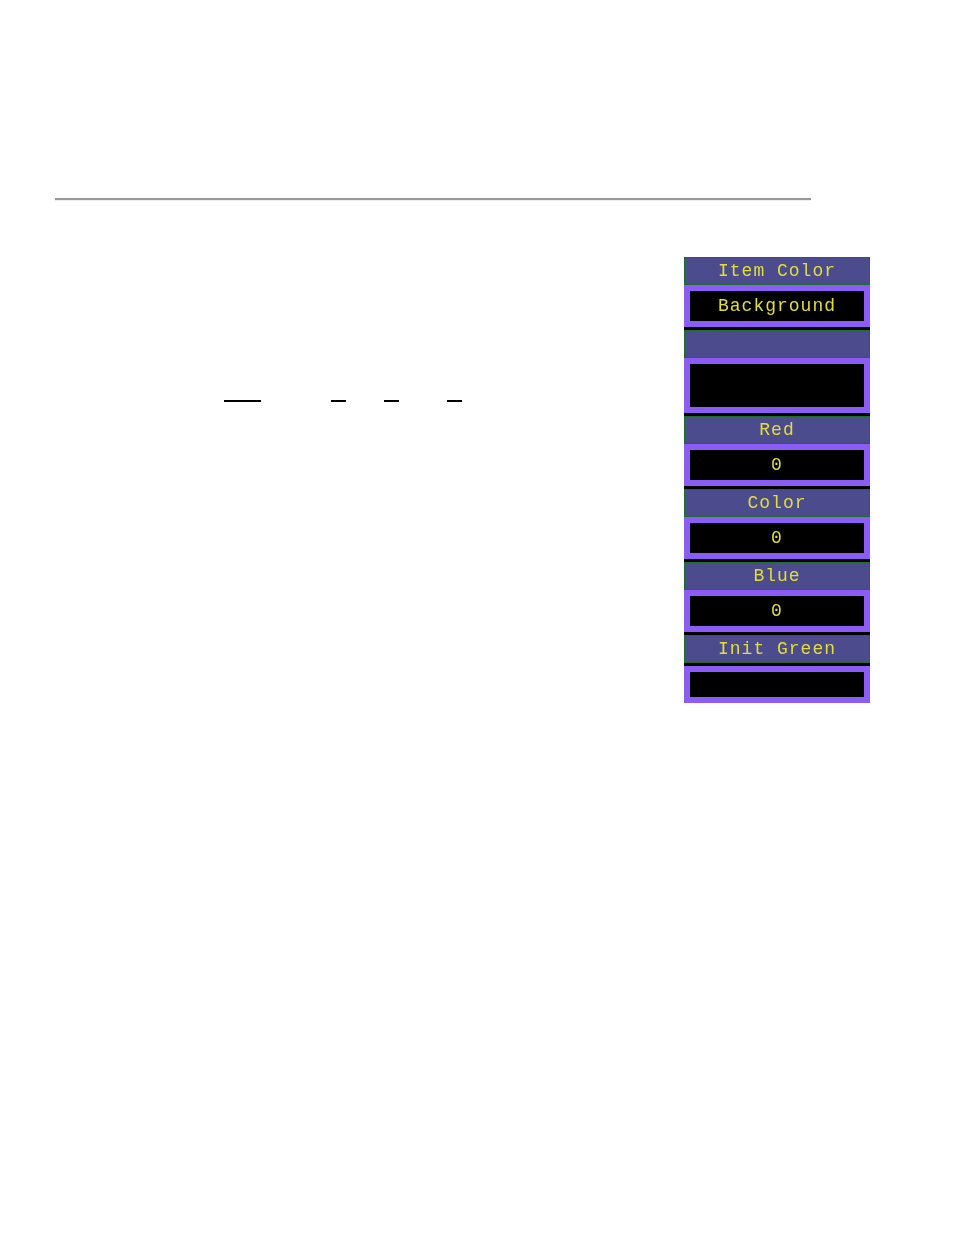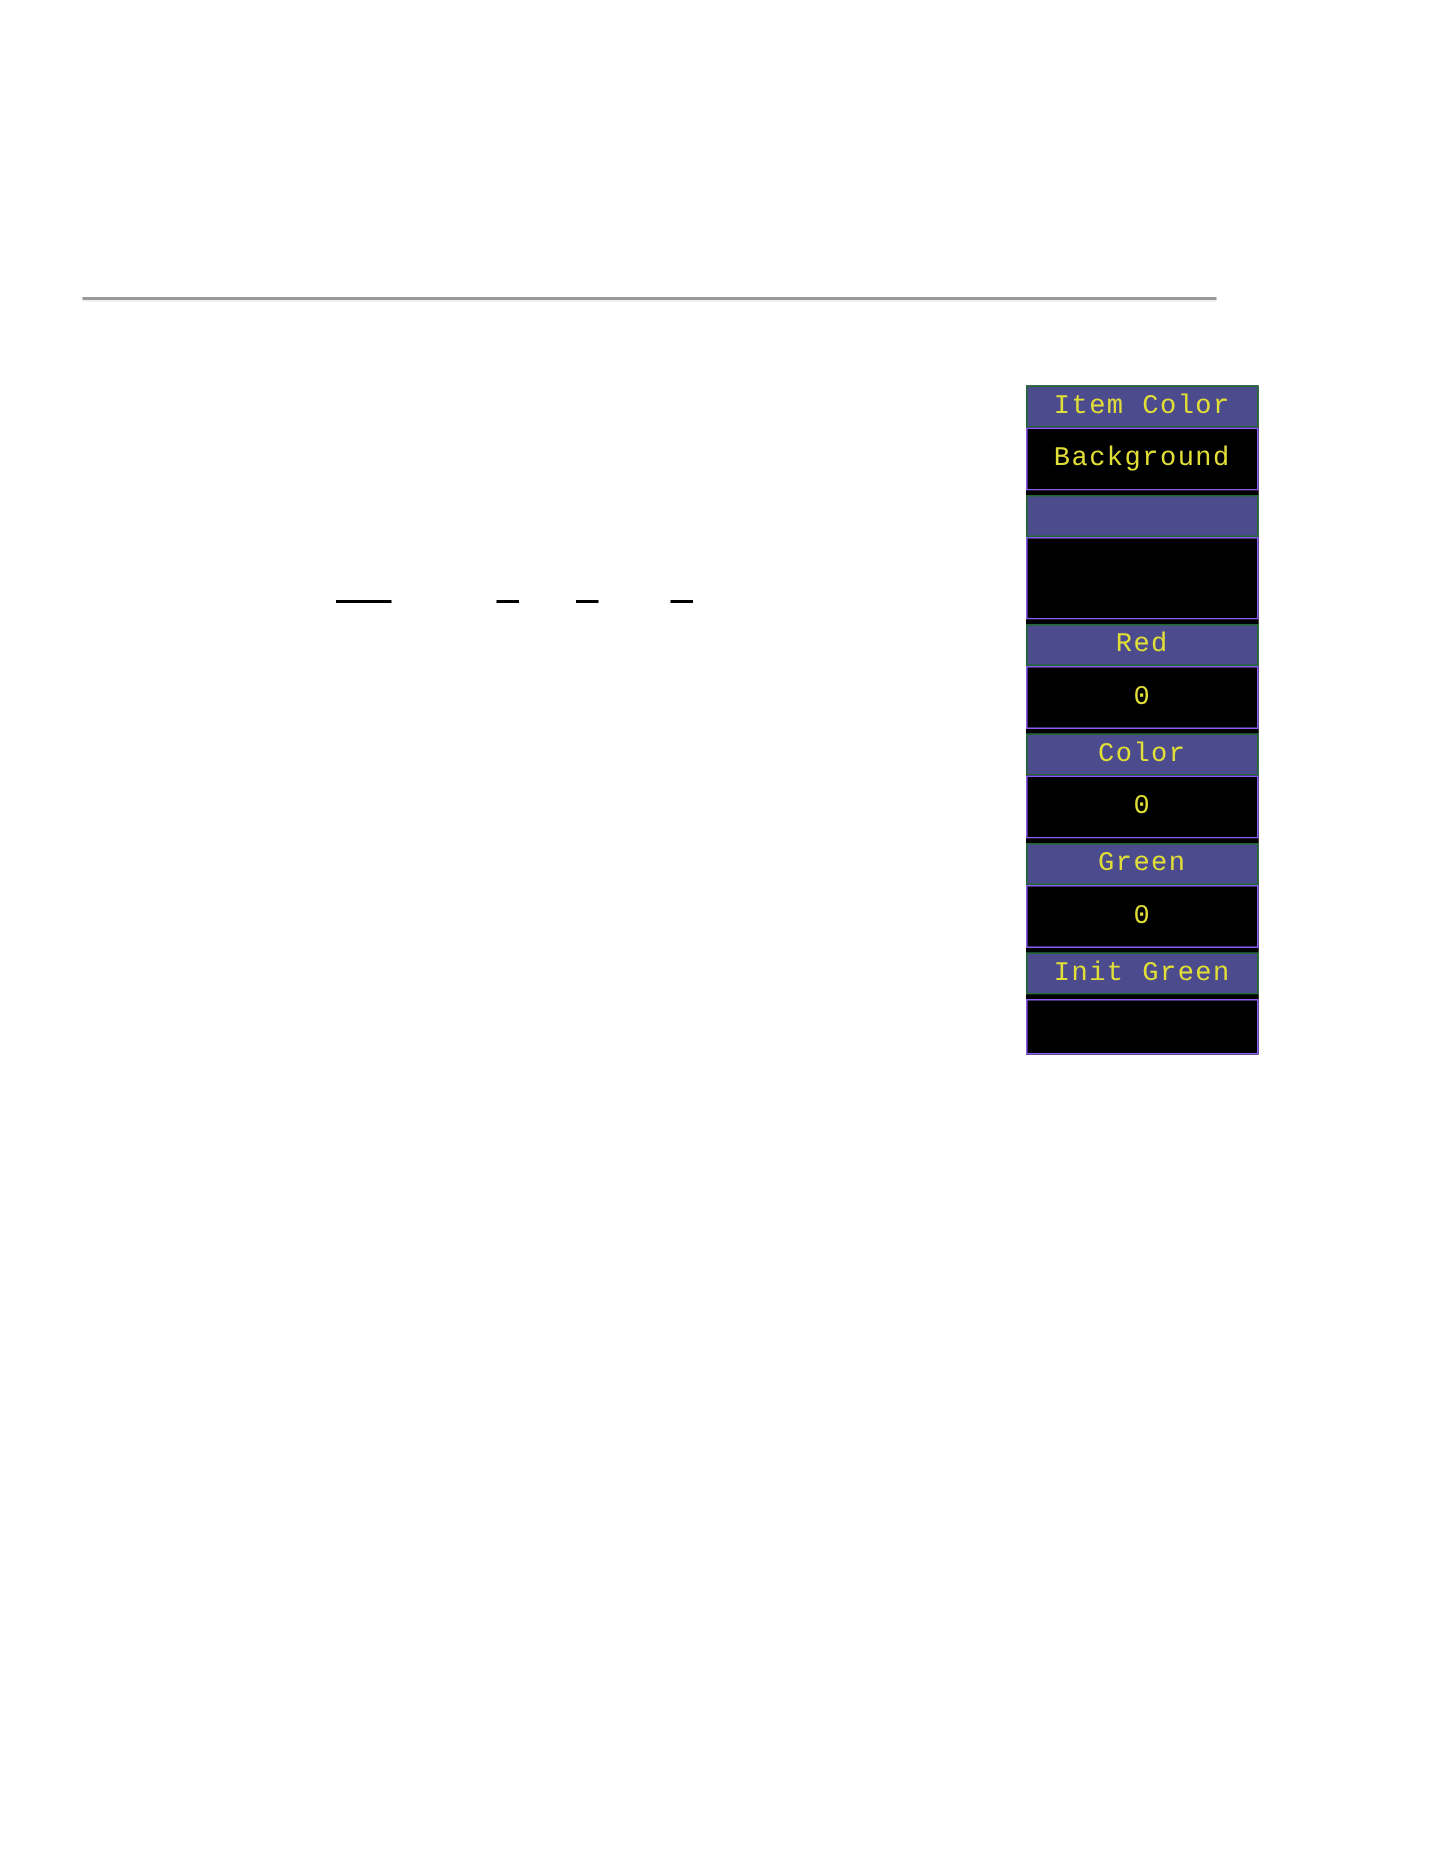--- a/index.html
+++ b/index.html
@@ -27,21 +27,21 @@
   }
   .u1 { position:absolute; left:0;    top:0; width:37px; height:2px; background:#000; }
   .u2 { position:absolute; left:107px;top:0; width:15px; height:2px; background:#000; }
   .u3 { position:absolute; left:160px;top:0; width:15px; height:2px; background:#000; }
   .u4 { position:absolute; left:223px;top:0; width:15px; height:2px; background:#000; }
 
   .panel {
     position: absolute;
     left: 684px;
     top: 257px;
-    width: 155px;
+    width: 186px;
     background: #000000;
     font-family: "OCR A Std", "Courier New", monospace;
     color: #e1de38;
   }
   .panel-row {
     box-sizing: border-box;
     width: 100%;
     text-align: center;
     display: flex;
     align-items: center;
@@ -49,21 +49,21 @@
   }
   .header-cell {
     background: #4b4b8e;
     border: 1px solid #1f6a2e;
     height: 28px;
     font-size: 18px;
     letter-spacing: 1px;
   }
   .value-cell {
     background: #000000;
-    border: 1px solid #8b5cf6;
+    border: 6px solid #8b5cf6;
     height: 42px;
     font-size: 18px;
     letter-spacing: 1px;
   }
   .tall-value {
     height: 55px;
   }
   .short-value {
     height: 37px;
   }
@@ -99,21 +99,21 @@
   <div class="panel-row header-cell">Red</div>
   <div class="panel-row value-cell">0</div>
 
   <div class="gap"></div>
 
   <div class="panel-row header-cell">Color</div>
   <div class="panel-row value-cell">0</div>
 
   <div class="gap"></div>
 
-  <div class="panel-row header-cell">Green</div>
+  <div class="panel-row header-cell">Blue</div>
   <div class="panel-row value-cell">0</div>
 
   <div class="gap"></div>
 
   <div class="panel-row header-cell">Init Green</div>
 
   <div class="gap"></div>
 
   <div class="panel-row value-cell short-value"></div>
 

